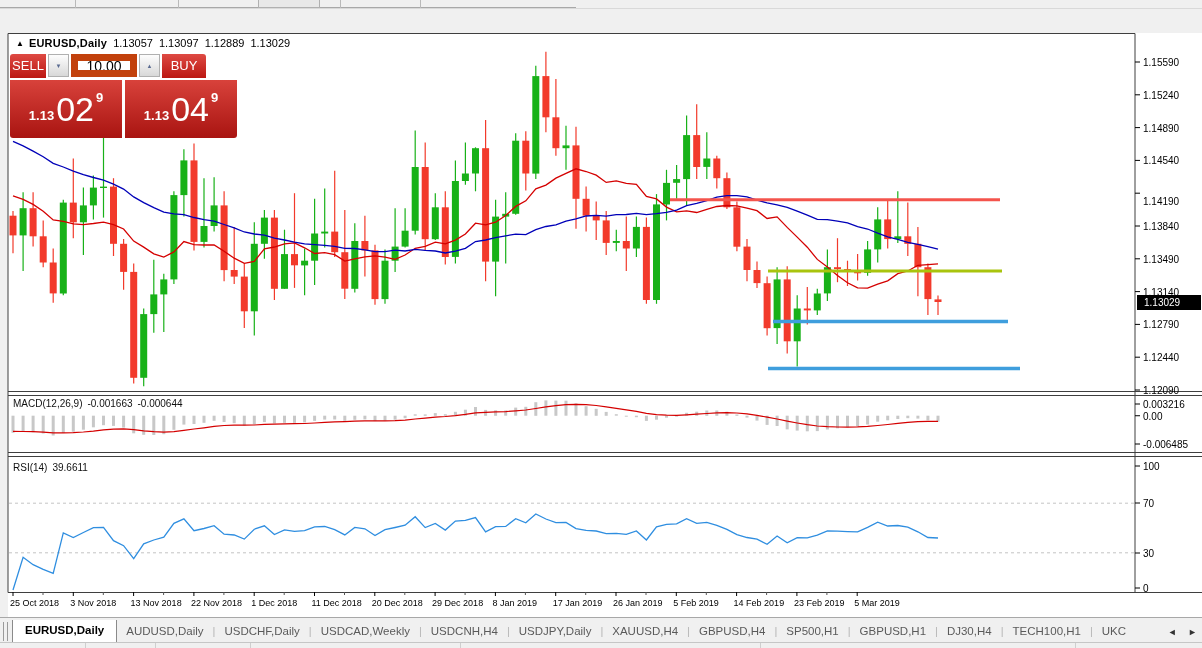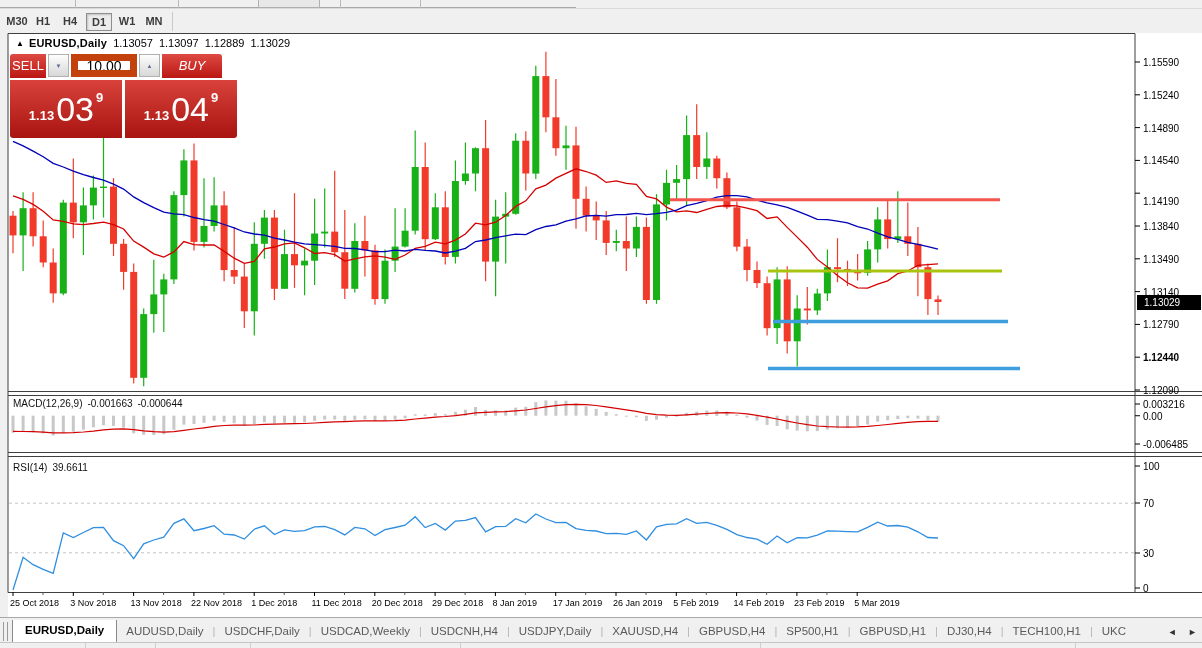--- a/index.html
+++ b/index.html
@@ -33,21 +33,21 @@
   .chart-caption .tri { font-size:8px; position:relative; top:-1px; margin-right:5px; }
   .chart-caption span.v { margin-left:6px; }
   .chart-caption .sym { font-weight:bold; letter-spacing:.2px; }
 
   
   .trade-widget { position:absolute; left:10px; top:54px; width:227px; z-index:5; }
   .tw-top { display:flex; height:24px; gap:2px; }
   .tw-btn { color:#fff; font-size:13px; text-align:center; line-height:23px;
             background:linear-gradient(#de4a43,#bb1712); cursor:pointer; }
   .tw-sell { width:36px; border-radius:3px 0 0 0; }
-  .tw-buy  { width:60px; border-radius:0 3px 0 0; flex:0 0 auto;font-style:italic; }
+  .tw-buy  { width:44px; border-radius:0 3px 0 0; flex:0 0 auto; }
   .tw-step { width:21px; height:23px; background:linear-gradient(#fdfdfd,#d8d8d8);
              border:1px solid #b0b0b0; color:#5a6b91; font-size:6px; text-align:center;
              line-height:22px; cursor:pointer; }
   .tw-vol { width:66px; height:23px; border:7px solid #c2410c; font-size:14px;
             font-family:"Liberation Sans", sans-serif; text-align:center; color:#000; background:#fff; }
   .tw-prices { display:flex; gap:3px; margin-top:2px; height:58px; }
   .tw-price { flex:1; display:flex; align-items:center; justify-content:center;
               background:linear-gradient(#d8423b,#a91411); color:#fff; cursor:pointer; }
   .tw-price.sell { border-radius:0 0 0 3px; }
   .tw-price.buy  { border-radius:0 0 3px 0; }
@@ -87,29 +87,20 @@
 
   <div class="top-strip">
     <div class="bar"></div>
     <i class="seg" style="left:75px"></i>
       <i class="seg" style="left:178px"></i>
     <i class="seg" style="left:340px"></i>
       <i class="seg" style="left:420px"></i>
     <div class="box"></div>
   </div>
 
-  <div class="tf-bar">
-    <div class="tf-btn" style="left:4px;width:26px">M30</div>
-    <div class="tf-btn" style="left:34px;width:18px">H1</div>
-    <div class="tf-btn" style="left:61px;width:18px">H4</div>
-    <div class="tf-btn active" style="left:86px;width:26px">D1</div>
-    <div class="tf-btn" style="left:117px;width:20px">W1</div>
-    <div class="tf-btn" style="left:143px;width:22px">MN</div>
-    <i class="tf-sep" style="left:172px"></i>
-  </div>
 
   <div class="chart-bg"></div>
   <div class="date-strip"></div>
 
   <svg id="chart-svg">
       <g>
         <line x1="9" x2="1134" y1="503.2" y2="503.2" stroke="#c4c4c4" stroke-width="1" stroke-dasharray="3,3"></line>
         <line x1="9" x2="1134" y1="552.8" y2="552.8" stroke="#c4c4c4" stroke-width="1" stroke-dasharray="3,3"></line>
       </g>
       <g>
@@ -468,21 +459,21 @@
     <div class="tw-top">
       <div class="tw-btn tw-sell">SELL</div>
       <div class="tw-step"><span>▼</span></div>
       <input class="tw-vol" value="10.00" style="">
       <div class="tw-step"><span>▲</span></div>
       <div class="tw-btn tw-buy">BUY</div>
     </div>
     <div class="tw-prices">
       <div class="tw-price sell">
         <span class="pp">1.13</span>
-          <span class="pb">03</span>
+          <span class="pb">02</span>
           <span class="ps">9</span>
       </div>
       <div class="tw-price buy">
         <span class="pp">1.13</span>
           <span class="pb">04</span>
           <span class="ps">9</span>
       </div>
     </div>
   </div>
 
@@ -496,21 +487,21 @@
   <div id="price-axis">
       <div class="ptick" style="top: 62px;">1.15590</div>
       <div class="ptick" style="top: 94.8px;">1.15240</div>
       <div class="ptick" style="top: 127.6px;">1.14890</div>
       <div class="ptick" style="top: 160.4px;">1.14540</div>
       <div class="ptick" style="top: 201px;">1.14190</div>
       <div class="ptick" style="top: 226px;">1.13840</div>
       <div class="ptick" style="top: 258.8px;">1.13490</div>
       <div class="ptick" style="top: 291.6px;">1.13140</div>
       <div class="ptick" style="top: 324.4px;">1.12790</div>
-      <div class="ptick" style="top: 357.2px; font-weight: bold;">1.12440</div>
+      <div class="ptick" style="top: 357.2px;">1.12440</div>
       <div class="ptick" style="top: 390px;">1.12090</div>
       <div class="ptick" style="top: 404px;">0.003216</div>
       <div class="ptick" style="top: 415.744px;">0.00</div>
       <div class="ptick" style="top: 444px;">-0.006485</div>
       <div class="ptick" style="top: 466px;">100</div>
       <div class="ptick" style="top: 503px;">70</div>
       <div class="ptick" style="top: 553px;">30</div>
       <div class="ptick" style="top: 588px;">0</div>
     </div>
   <div class="price-badge" id="price-badge" style="top: 295px;">1.13029</div>

